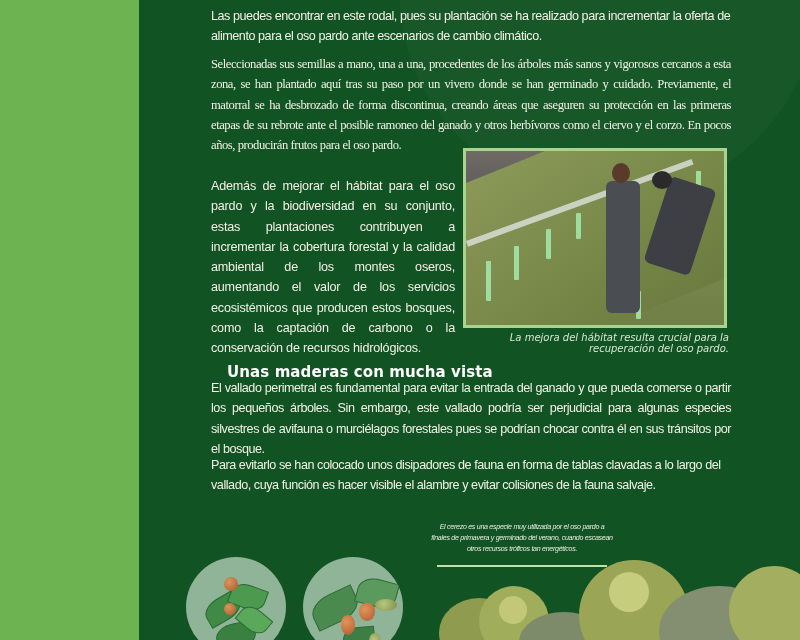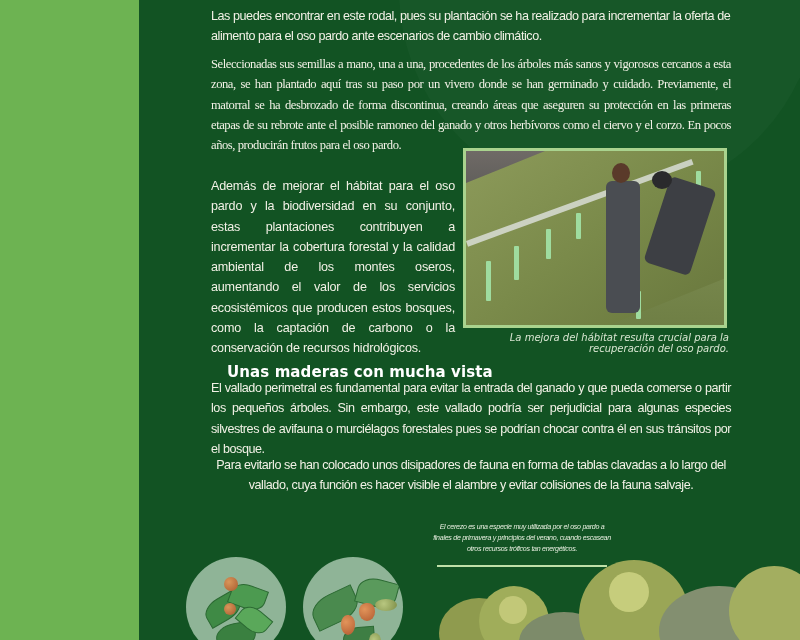--- a/index.html
+++ b/index.html
@@ -23,21 +23,21 @@
   .para {
     position: absolute; left: 72px; width: 520px;
     color: #f2f1e6; font-family: "Liberation Sans Narrow", "Liberation Sans", sans-serif;
     font-size: 12.6px; line-height: 20.3px; margin: 0; text-align: justify;
     letter-spacing: -0.45px;
   }
   .para.p1 { top: 6px; text-align: left; }
   .para.p2 { top: 54px; font-family: Liberation Serif, serif; }
   .para.p3 { top: 164px; width: 244px; letter-spacing: -0.2px; margin-top: 12px; }
   .para.p4 { top: 378px; }
-  .para.p5 { top: 455px; text-align: center; }
+  .para.p5 { top: 455px; text-align: left; }
   .heading {
     position: absolute; left: 72px; top: 347px; margin: 16px;
     color: #ffffff; font-family: "DejaVu Sans", sans-serif; font-weight: bold;
     font-size: 15px; letter-spacing: 0.1px;
   }
   .photo-frame {
     position: absolute; left: 324px; top: 148px; width: 264px; height: 180px;
     background: #a9d38e; box-sizing: border-box; padding: 3px;
   }
   .photo {
@@ -128,21 +128,21 @@
       <div class="person" style="left:190px; top:30px; width:48px; height:90px; transform:rotate(18deg); background:#3d3f44;"></div>
       <div class="head" style="left:186px; top:20px; width:20px; height:18px; background:#2a2a2c;"></div>
     </div>
   </div>
   <p class="caption">La mejora del hábitat resulta crucial para la recuperación del oso pardo.</p>
 
   <h2 class="heading">Unas maderas con mucha vista</h2>
   <p class="para p4">El vallado perimetral es fundamental para evitar la entrada del ganado y que pueda comerse o partir los pequeños árboles. Sin embargo, este vallado podría ser perjudicial para algunas especies silvestres de avifauna o murciélagos forestales pues se podrían chocar contra él en sus tránsitos por el bosque.</p>
   <p class="para p5">Para evitarlo se han colocado unos disipadores de fauna en forma de tablas clavadas a lo largo del vallado, cuya función es hacer visible el alambre y evitar colisiones de la fauna salvaje.</p>
 
-  <p class="note">El cerezo es una especie muy utilizada por el oso pardo a finales de primavera y principios del verano, cuando escasean otros recursos tróficos tan energéticos.</p>
+  <p class="note">El cerezo es una especie muy utilizada por el oso pardo a finales de primavera y germinado del verano, cuando escasean otros recursos tróficos tan energéticos.</p>
   <div class="note-rule"></div>
 
   <div class="circle c1">
     <div class="leaf" style="left:18px; top:40px; width:36px; height:22px; transform:rotate(-30deg);"></div>
     <div class="leaf" style="left:44px; top:28px; width:34px; height:22px; transform:rotate(20deg); background:#4c9a50;"></div>
     <div class="leaf" style="left:30px; top:66px; width:38px; height:24px; transform:rotate(-10deg); background:#3a8040;"></div>
     <div class="leaf" style="left:52px; top:52px; width:30px; height:20px; transform:rotate(40deg); background:#5aa85a;"></div>
     <div class="nut" style="left:38px; top:20px; width:14px; height:14px;"></div>
     <div class="nut" style="left:38px; top:46px; width:12px; height:12px;"></div>
   </div>

